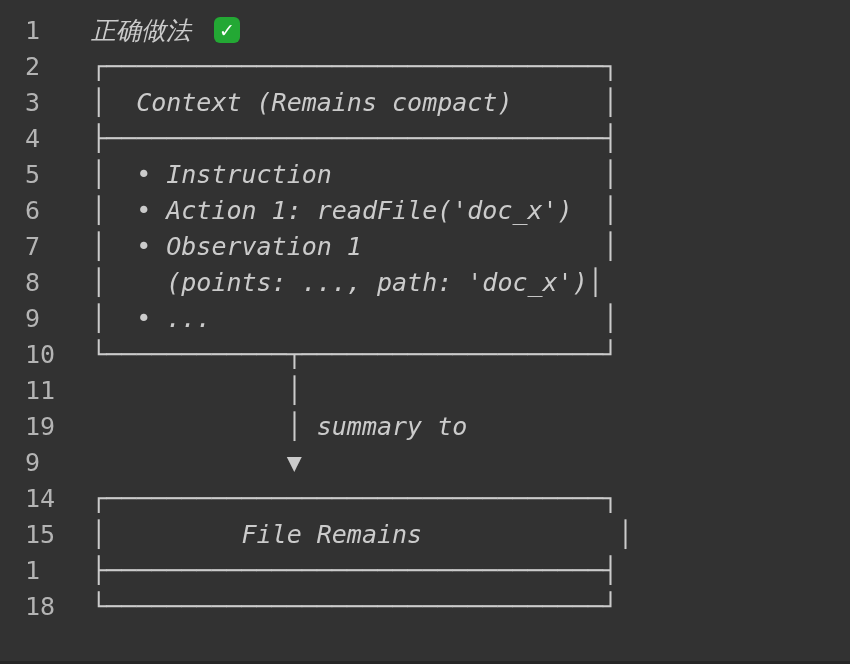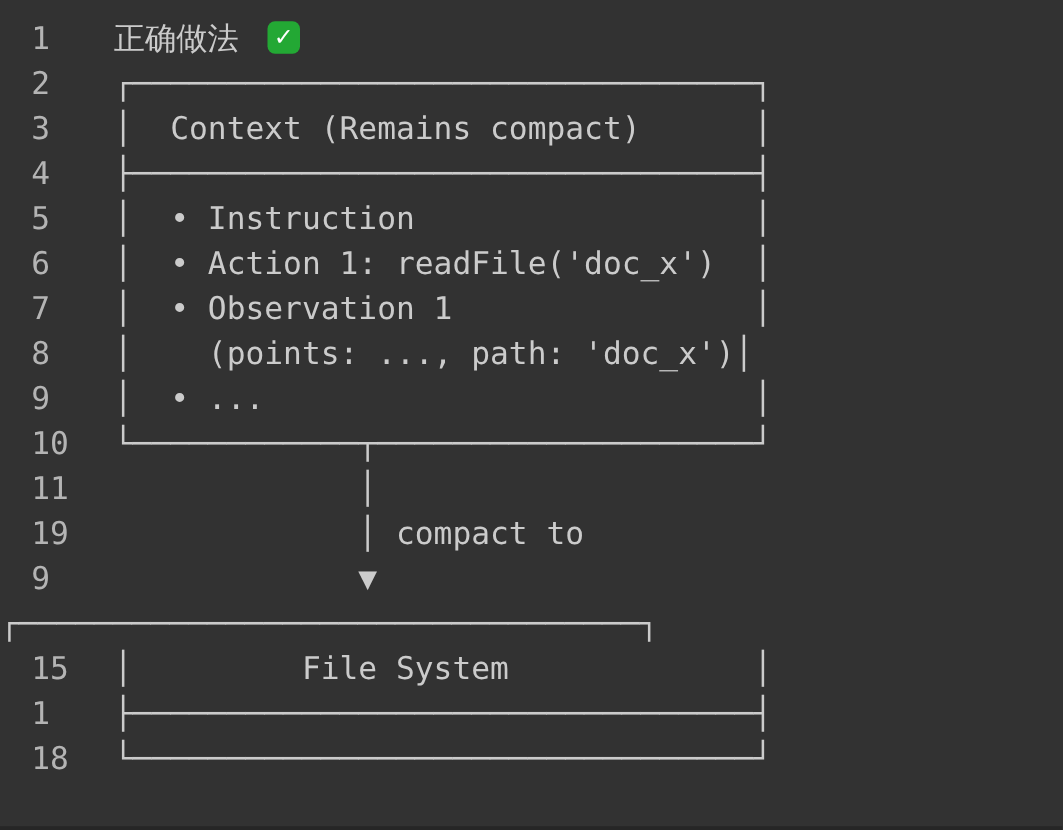--- a/index.html
+++ b/index.html
@@ -33,20 +33,21 @@
   }
   .ln {
     flex: 0 0 91px;
     padding-left: 25px;
     color: var(--gutter);
     white-space: pre;
   }
   .code {
     color: var(--text);
     white-space: pre;
+    font-style: italic;
   }
   .check-emoji {
     display: inline-block;
     width: 26px;
     height: 26px;
     margin-left: 8px;
     background: var(--emoji-bg);
     border-radius: 6px;
     color: var(--emoji-check);
     font-size: 19px;
@@ -121,35 +122,36 @@
     <span class="code">└────────────┬────────────────────┘</span>
   </div>
 
   <div class="line">
     <span class="ln">11</span>
     <span class="code">             │</span>
   </div>
 
   <div class="line">
     <span class="ln">19</span>
-    <span class="code">             │ compact to</span>
+    <span class="code">             │ summary to</span>
   </div>
 
   <div class="line">
     <span class="ln">9</span>
     <span class="code">             ▼</span>
   </div>
 
   <div class="line">
+    <span class="ln">14</span>
     <span class="code">┌─────────────────────────────────┐</span>
   </div>
 
   <div class="line">
     <span class="ln">15</span>
-    <span class="code">│         File System             │</span>
+    <span class="code">│         File Remains             │</span>
   </div>
 
   <div class="line">
     <span class="ln">1</span>
     <span class="code">├─────────────────────────────────┤</span>
   </div>
 
 
   <div class="line">
     <span class="ln">18</span>

